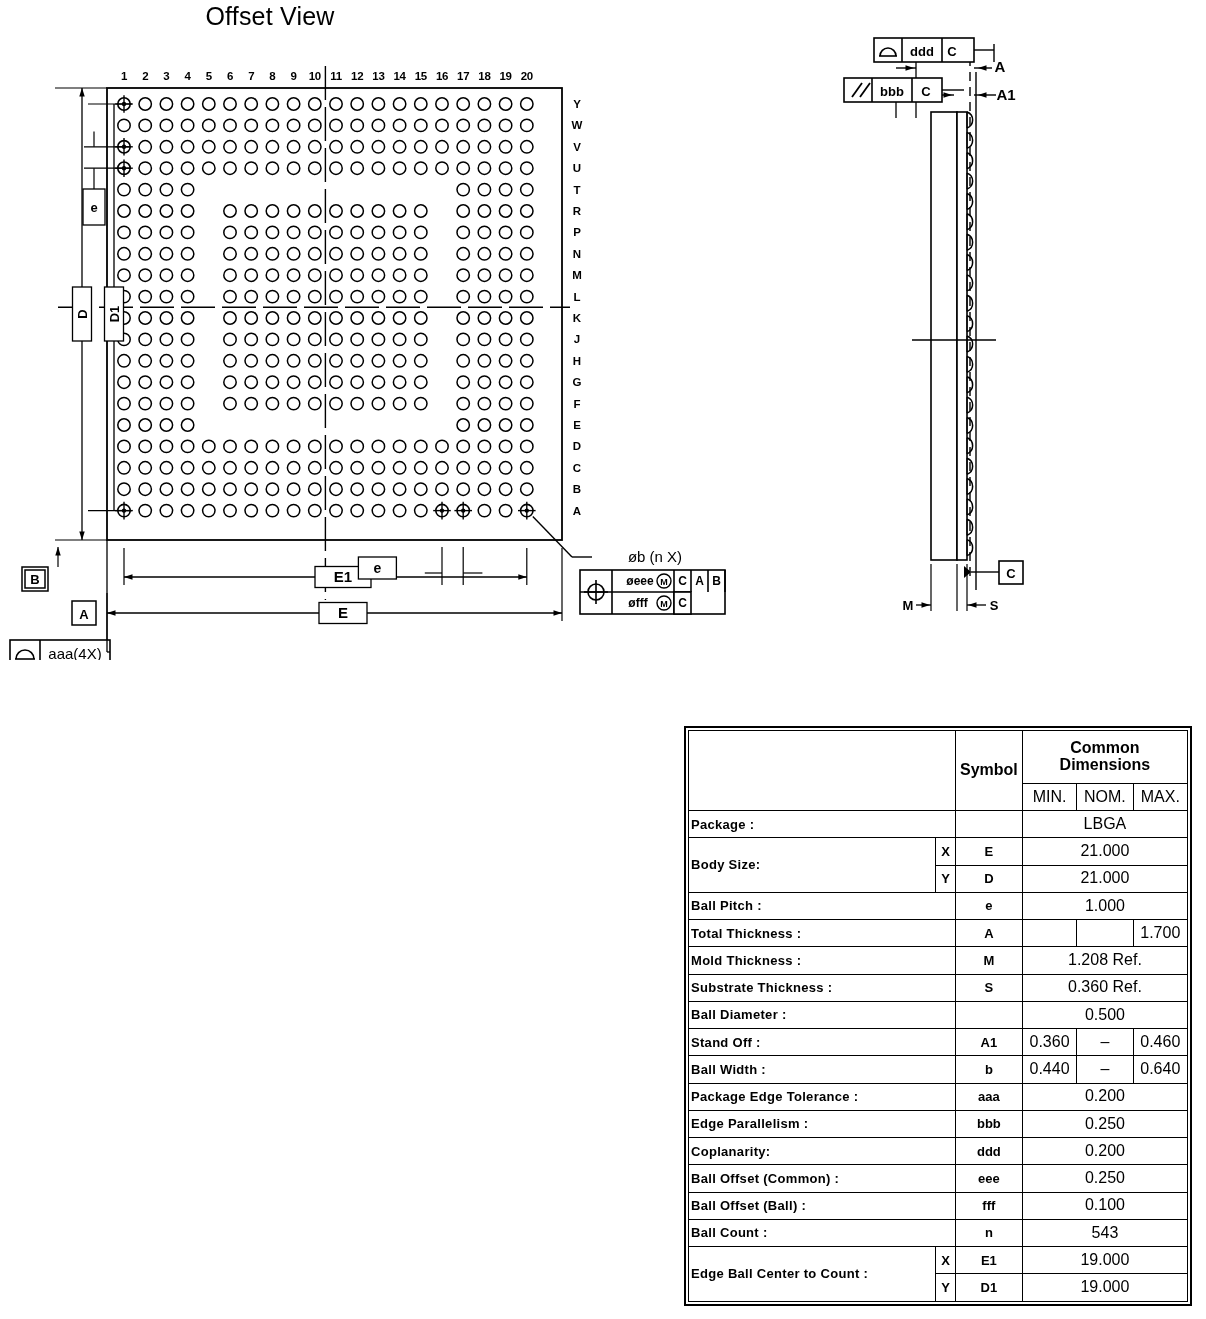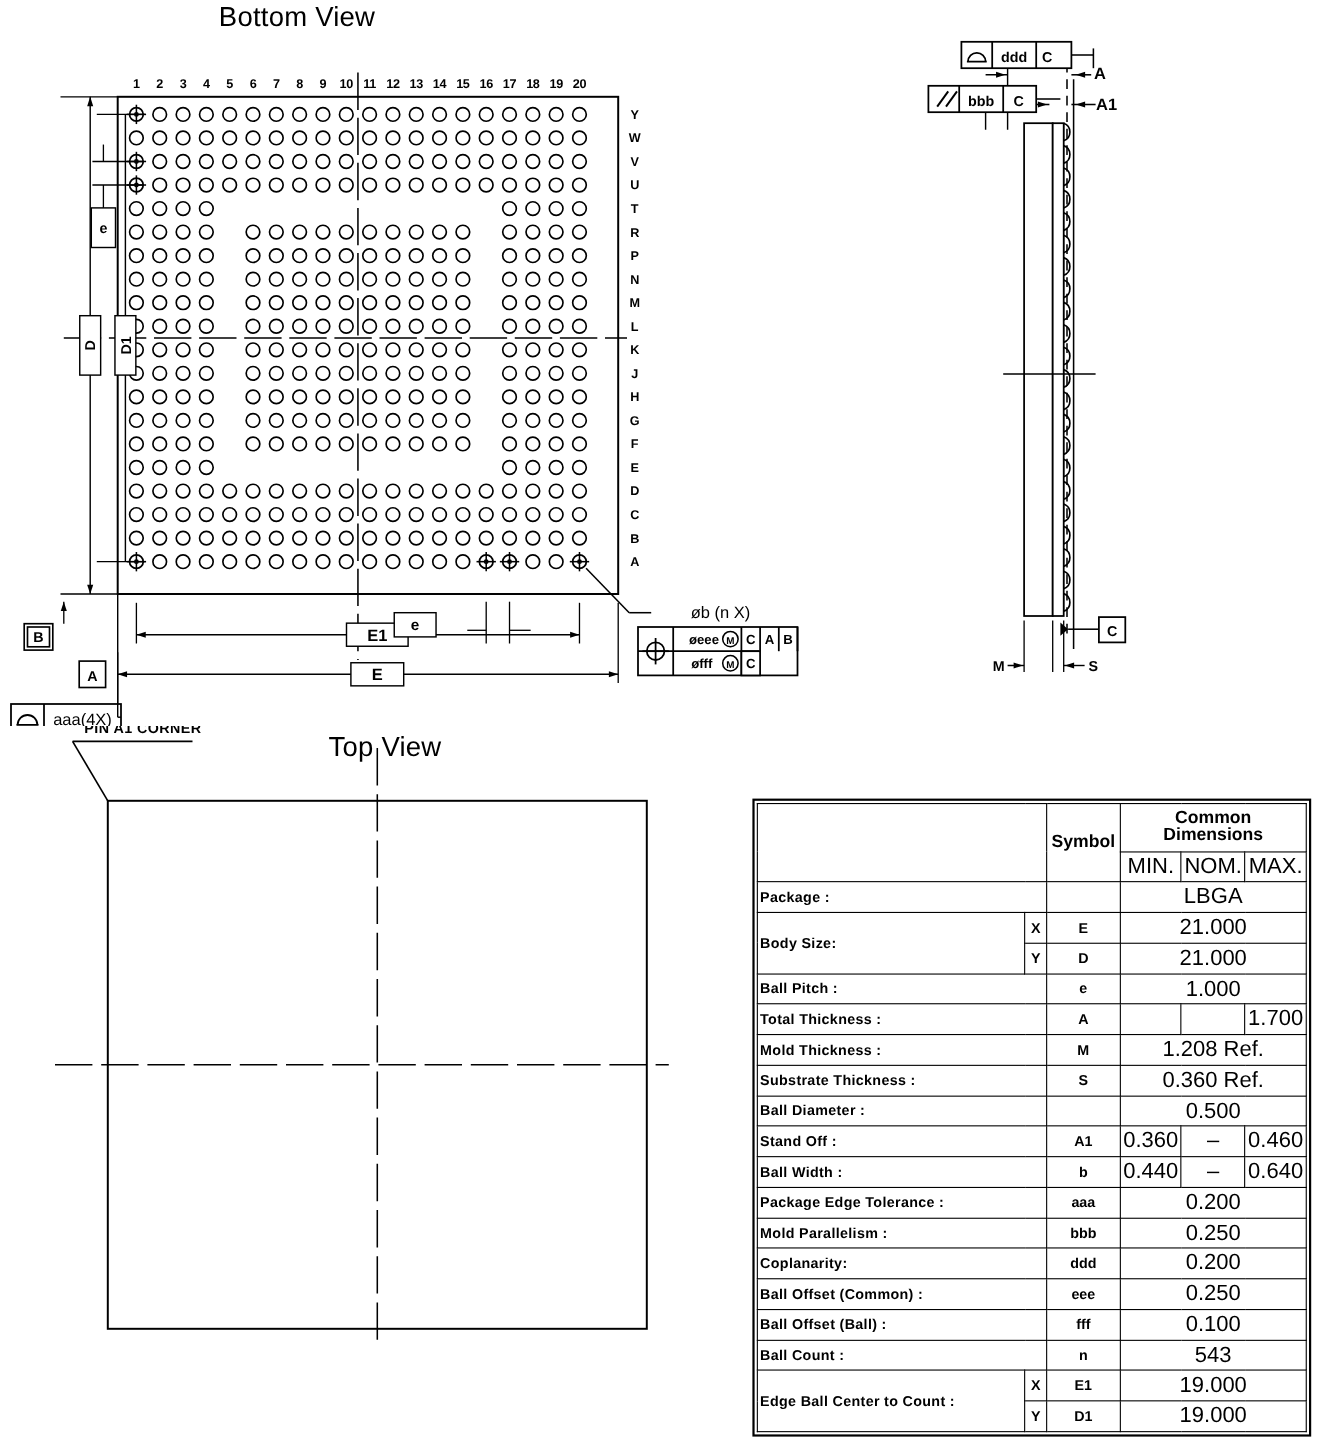--- a/index.html
+++ b/index.html
@@ -33,30 +33,30 @@
     background:#fff;
   }
   table.dimtable td{
     border:1.3px solid #000;
     font-size:13.5px;font-weight:bold;text-align:center;
     padding:0 2px;line-height:1.05;
   }
   table.dimtable td.left{text-align:left;padding-left:2px;font-size:13px;letter-spacing:.3px;}
   table.dimtable td.sym{font-size:13px;font-weight:bold;}
   table.dimtable td.hdr{font-size:16px;font-weight:bold;}
-  table.dimtable td.big{font-size:20px;font-weight:normal;}
+  table.dimtable td.big{font-size:16px;font-weight:normal;}
   .tbl-outer{border:2.2px solid #000;padding:2px;background:#fff;width:100%;height:100%;box-sizing:border-box;}
 </style>
 </head>
 <body>
 
 <div class="page">
 
   <div class="abs" id="bottom-view">
-    <div class="abs ttl" style="left:150px;top:2px;width:240px;">Bottom View</div>
+    <div class="abs ttl" style="left:150px;top:2px;width:240px;">Offset View</div>
     <svg id="bv-svg" width="730" height="660" viewBox="0 0 730 660">
       <g id="bv-dyn" stroke="#000" fill="none">
           <rect x="107" y="88" width="455" height="452" stroke="#000" stroke-width="1.8" fill="#fff"></rect>
           <text x="124" y="80" font-family="&quot;Liberation Sans&quot;, sans-serif" font-size="11.5" font-weight="bold" text-anchor="middle" fill="#000" stroke="none" letter-spacing="-0.3">1</text>
           <text x="145.2" y="80" font-family="&quot;Liberation Sans&quot;, sans-serif" font-size="11.5" font-weight="bold" text-anchor="middle" fill="#000" stroke="none" letter-spacing="-0.3">2</text>
           <text x="166.4" y="80" font-family="&quot;Liberation Sans&quot;, sans-serif" font-size="11.5" font-weight="bold" text-anchor="middle" fill="#000" stroke="none" letter-spacing="-0.3">3</text>
           <text x="187.6" y="80" font-family="&quot;Liberation Sans&quot;, sans-serif" font-size="11.5" font-weight="bold" text-anchor="middle" fill="#000" stroke="none" letter-spacing="-0.3">4</text>
           <text x="208.8" y="80" font-family="&quot;Liberation Sans&quot;, sans-serif" font-size="11.5" font-weight="bold" text-anchor="middle" fill="#000" stroke="none" letter-spacing="-0.3">5</text>
           <text x="230" y="80" font-family="&quot;Liberation Sans&quot;, sans-serif" font-size="11.5" font-weight="bold" text-anchor="middle" fill="#000" stroke="none" letter-spacing="-0.3">6</text>
           <text x="251.2" y="80" font-family="&quot;Liberation Sans&quot;, sans-serif" font-size="11.5" font-weight="bold" text-anchor="middle" fill="#000" stroke="none" letter-spacing="-0.3">7</text>
@@ -670,33 +670,20 @@
           <text x="72" y="610" font-family="&quot;Liberation Sans&quot;, sans-serif" font-size="13" font-weight="bold" text-anchor="middle" fill="#000" stroke="none">M</text>
           <line x1="80" y1="605" x2="95" y2="605" stroke="#000" stroke-width="1.3"></line>
           <polygon points="94,605 85.5,602.25 85.5,607.75" fill="#000" stroke="none"></polygon>
           <text x="158" y="610" font-family="&quot;Liberation Sans&quot;, sans-serif" font-size="13" font-weight="bold" text-anchor="middle" fill="#000" stroke="none">S</text>
           <line x1="131" y1="605" x2="150" y2="605" stroke="#000" stroke-width="1.3"></line>
           <polygon points="132,605 140.5,602.25 140.5,607.75" fill="#000" stroke="none"></polygon>
         </g>
     </svg>
   </div>
 
-  <div class="abs" id="top-view">
-    <div class="abs ttl" style="left:215px;top:5px;width:210px;">Top View</div>
-    <svg width="620" height="560" viewBox="0 0 620 560">
-      <g id="tv-dyn" stroke="#000" fill="none">
-          <rect x="68" y="68" width="490" height="480" stroke="#000" stroke-width="1.8" fill="#fff"></rect>
-          <line x1="313" y1="20" x2="313" y2="570" stroke="#000" stroke-width="1.4" stroke-dasharray="34 8"></line>
-          <line x1="20" y1="308" x2="578" y2="308" stroke="#000" stroke-width="1.4" stroke-dasharray="34 8"></line>
-          <line x1="68" y1="68" x2="36" y2="14" stroke="#000" stroke-width="1.5"></line>
-          <line x1="36" y1="14" x2="145" y2="14" stroke="#000" stroke-width="1.5"></line>
-          <text x="100" y="6" font-family="&quot;Liberation Sans&quot;, sans-serif" font-size="13" font-weight="bold" text-anchor="middle" fill="#000" stroke="none" letter-spacing="0.4">PIN  A1  CORNER</text>
-        </g>
-    </svg>
-  </div>
 
   <div class="abs" id="dim-table-wrap">
     <div class="tbl-outer">
       <table class="dimtable">
         <tbody id="dimtable-body">
             <tr>
               <td rowspan="2" colspan="2" style="width: 290px;"></td>
               <td rowspan="2" class="hdr" style="width: 62px;">Symbol</td>
               <td colspan="3" class="hdr">Common  Dimensions</td>
             </tr>
@@ -761,21 +748,21 @@
               <td class="big">0.440</td>
               <td class="big">–</td>
               <td class="big">0.640</td>
             </tr>
             <tr>
               <td class="left" colspan="2">Package  Edge  Tolerance :</td>
               <td class="sym">aaa</td>
               <td class="big" colspan="3">0.200</td>
             </tr>
             <tr>
-              <td class="left" colspan="2">Mold  Parallelism :</td>
+              <td class="left" colspan="2">Edge  Parallelism :</td>
               <td class="sym">bbb</td>
               <td class="big" colspan="3">0.250</td>
             </tr>
             <tr>
               <td class="left" colspan="2">Coplanarity:</td>
               <td class="sym">ddd</td>
               <td class="big" colspan="3">0.200</td>
             </tr>
             <tr>
               <td class="left" colspan="2">Ball  Offset  (Common) :</td>

